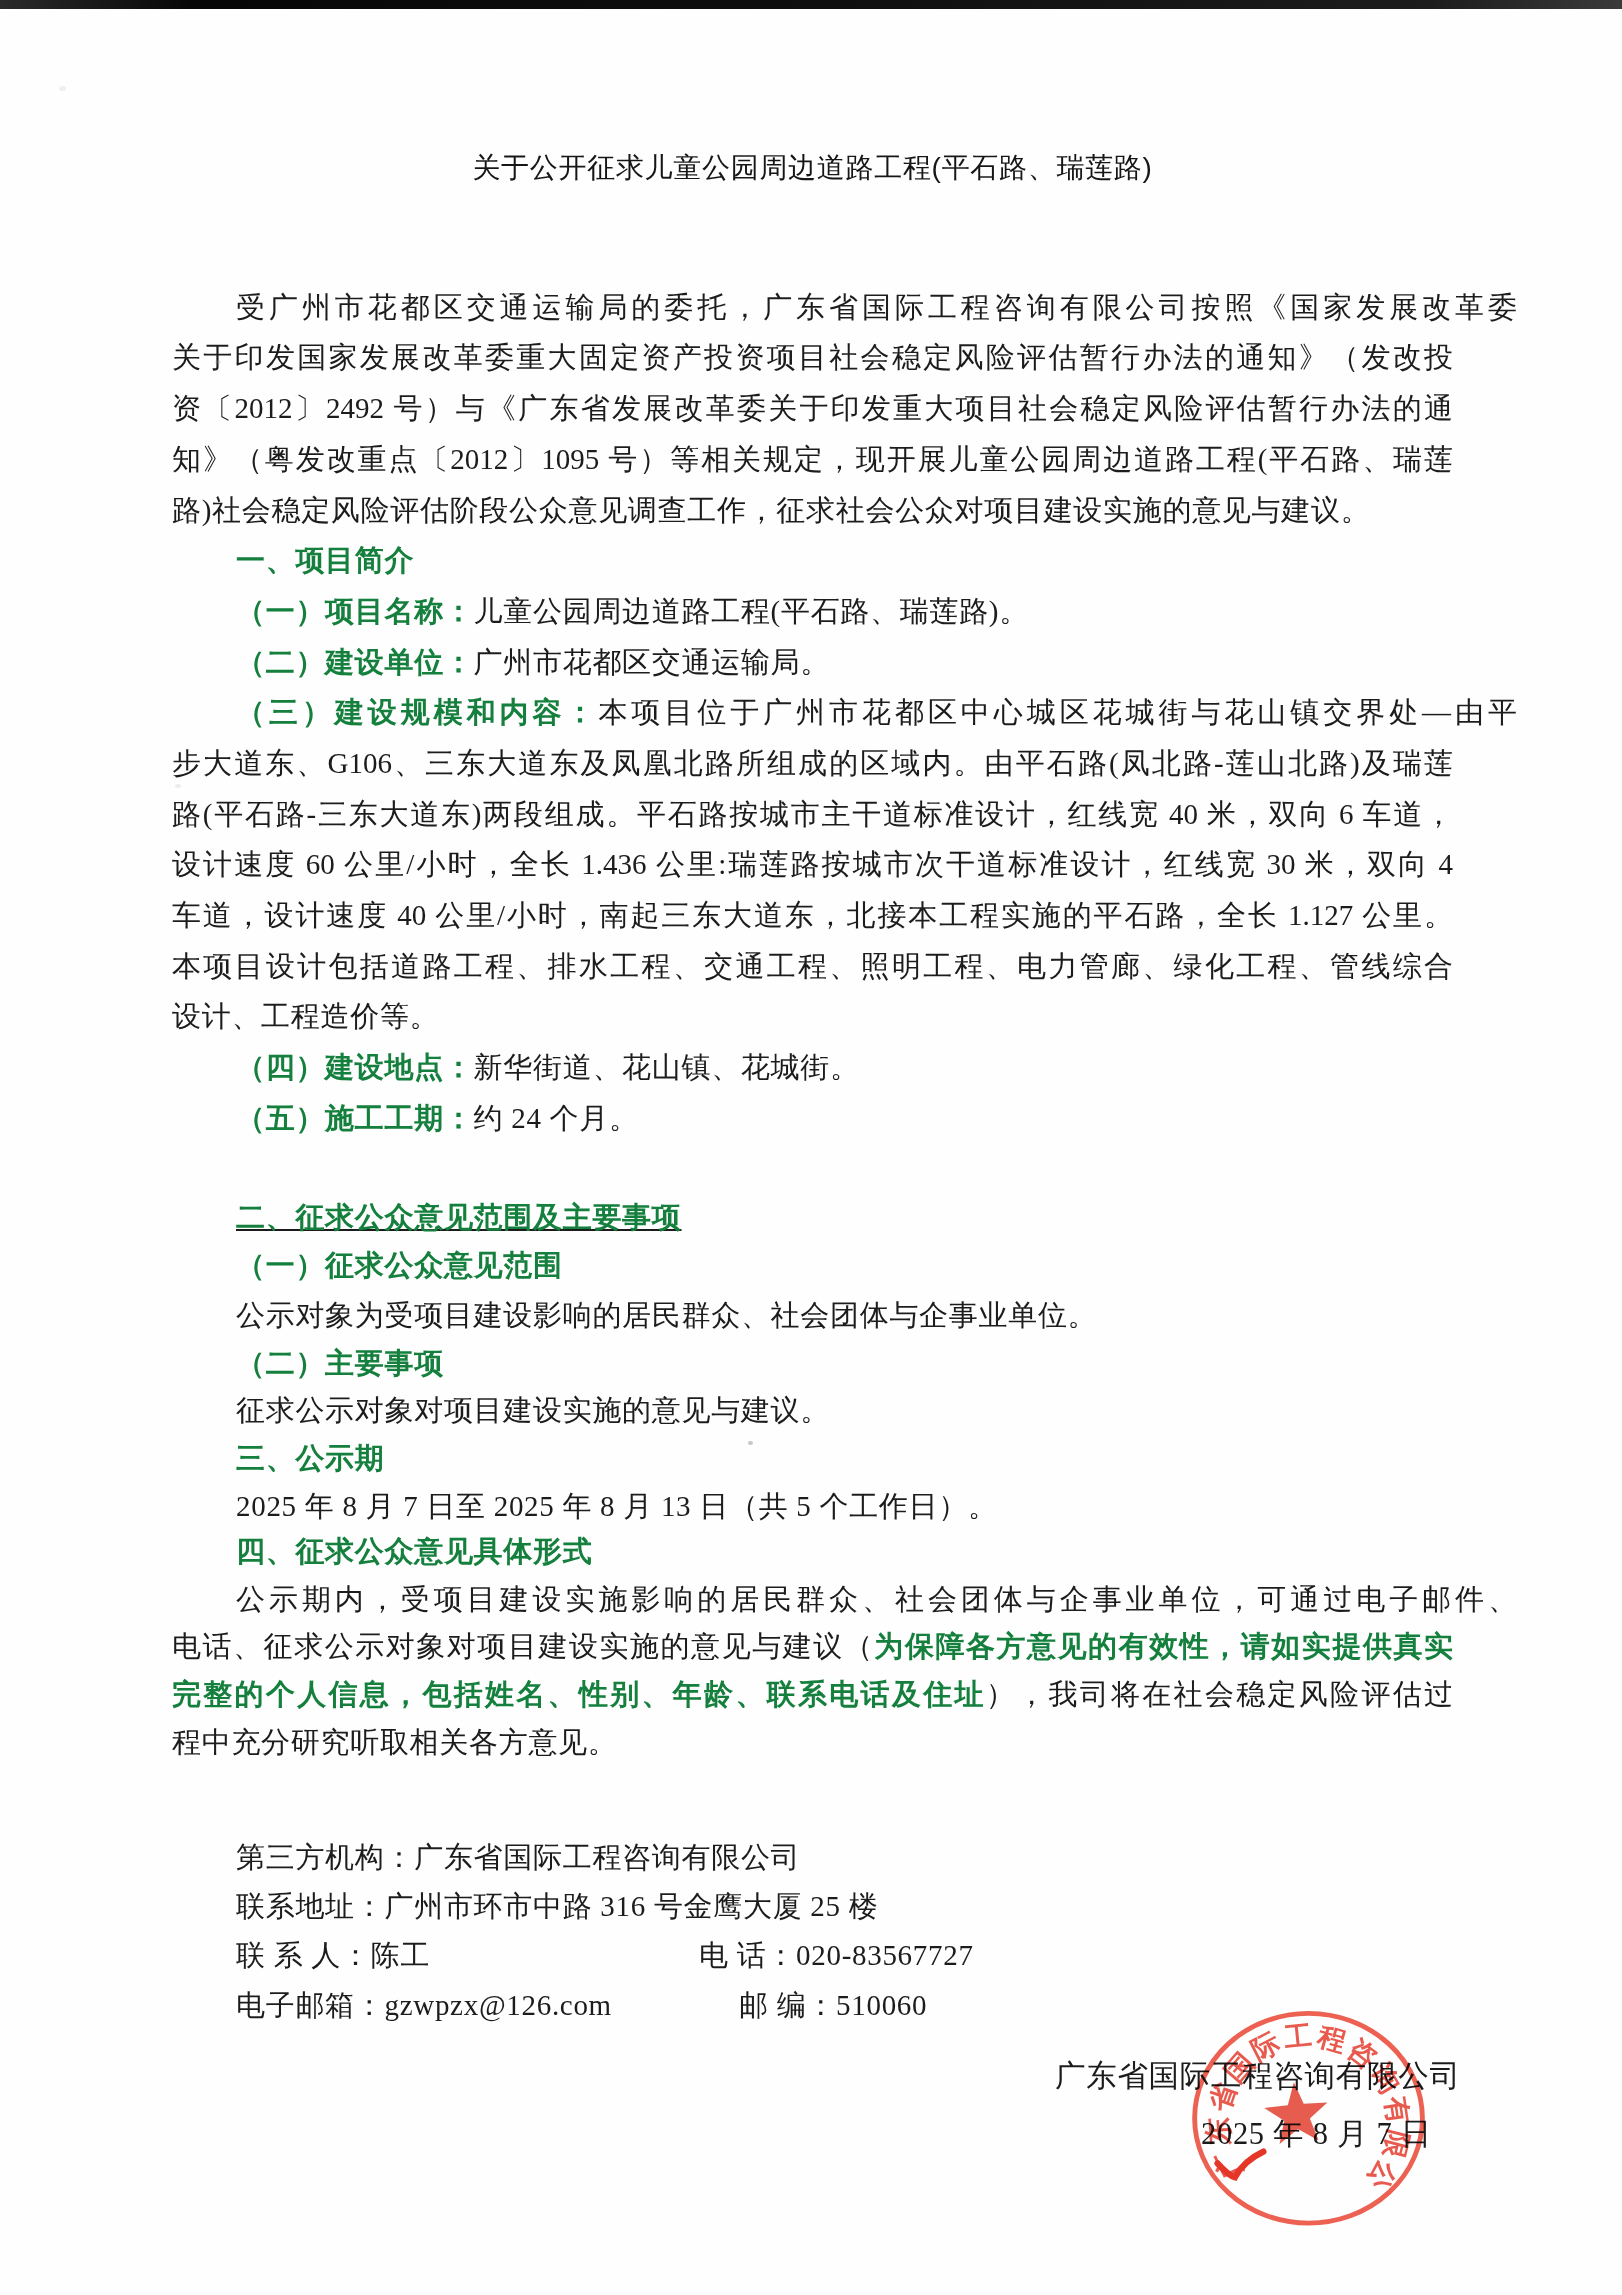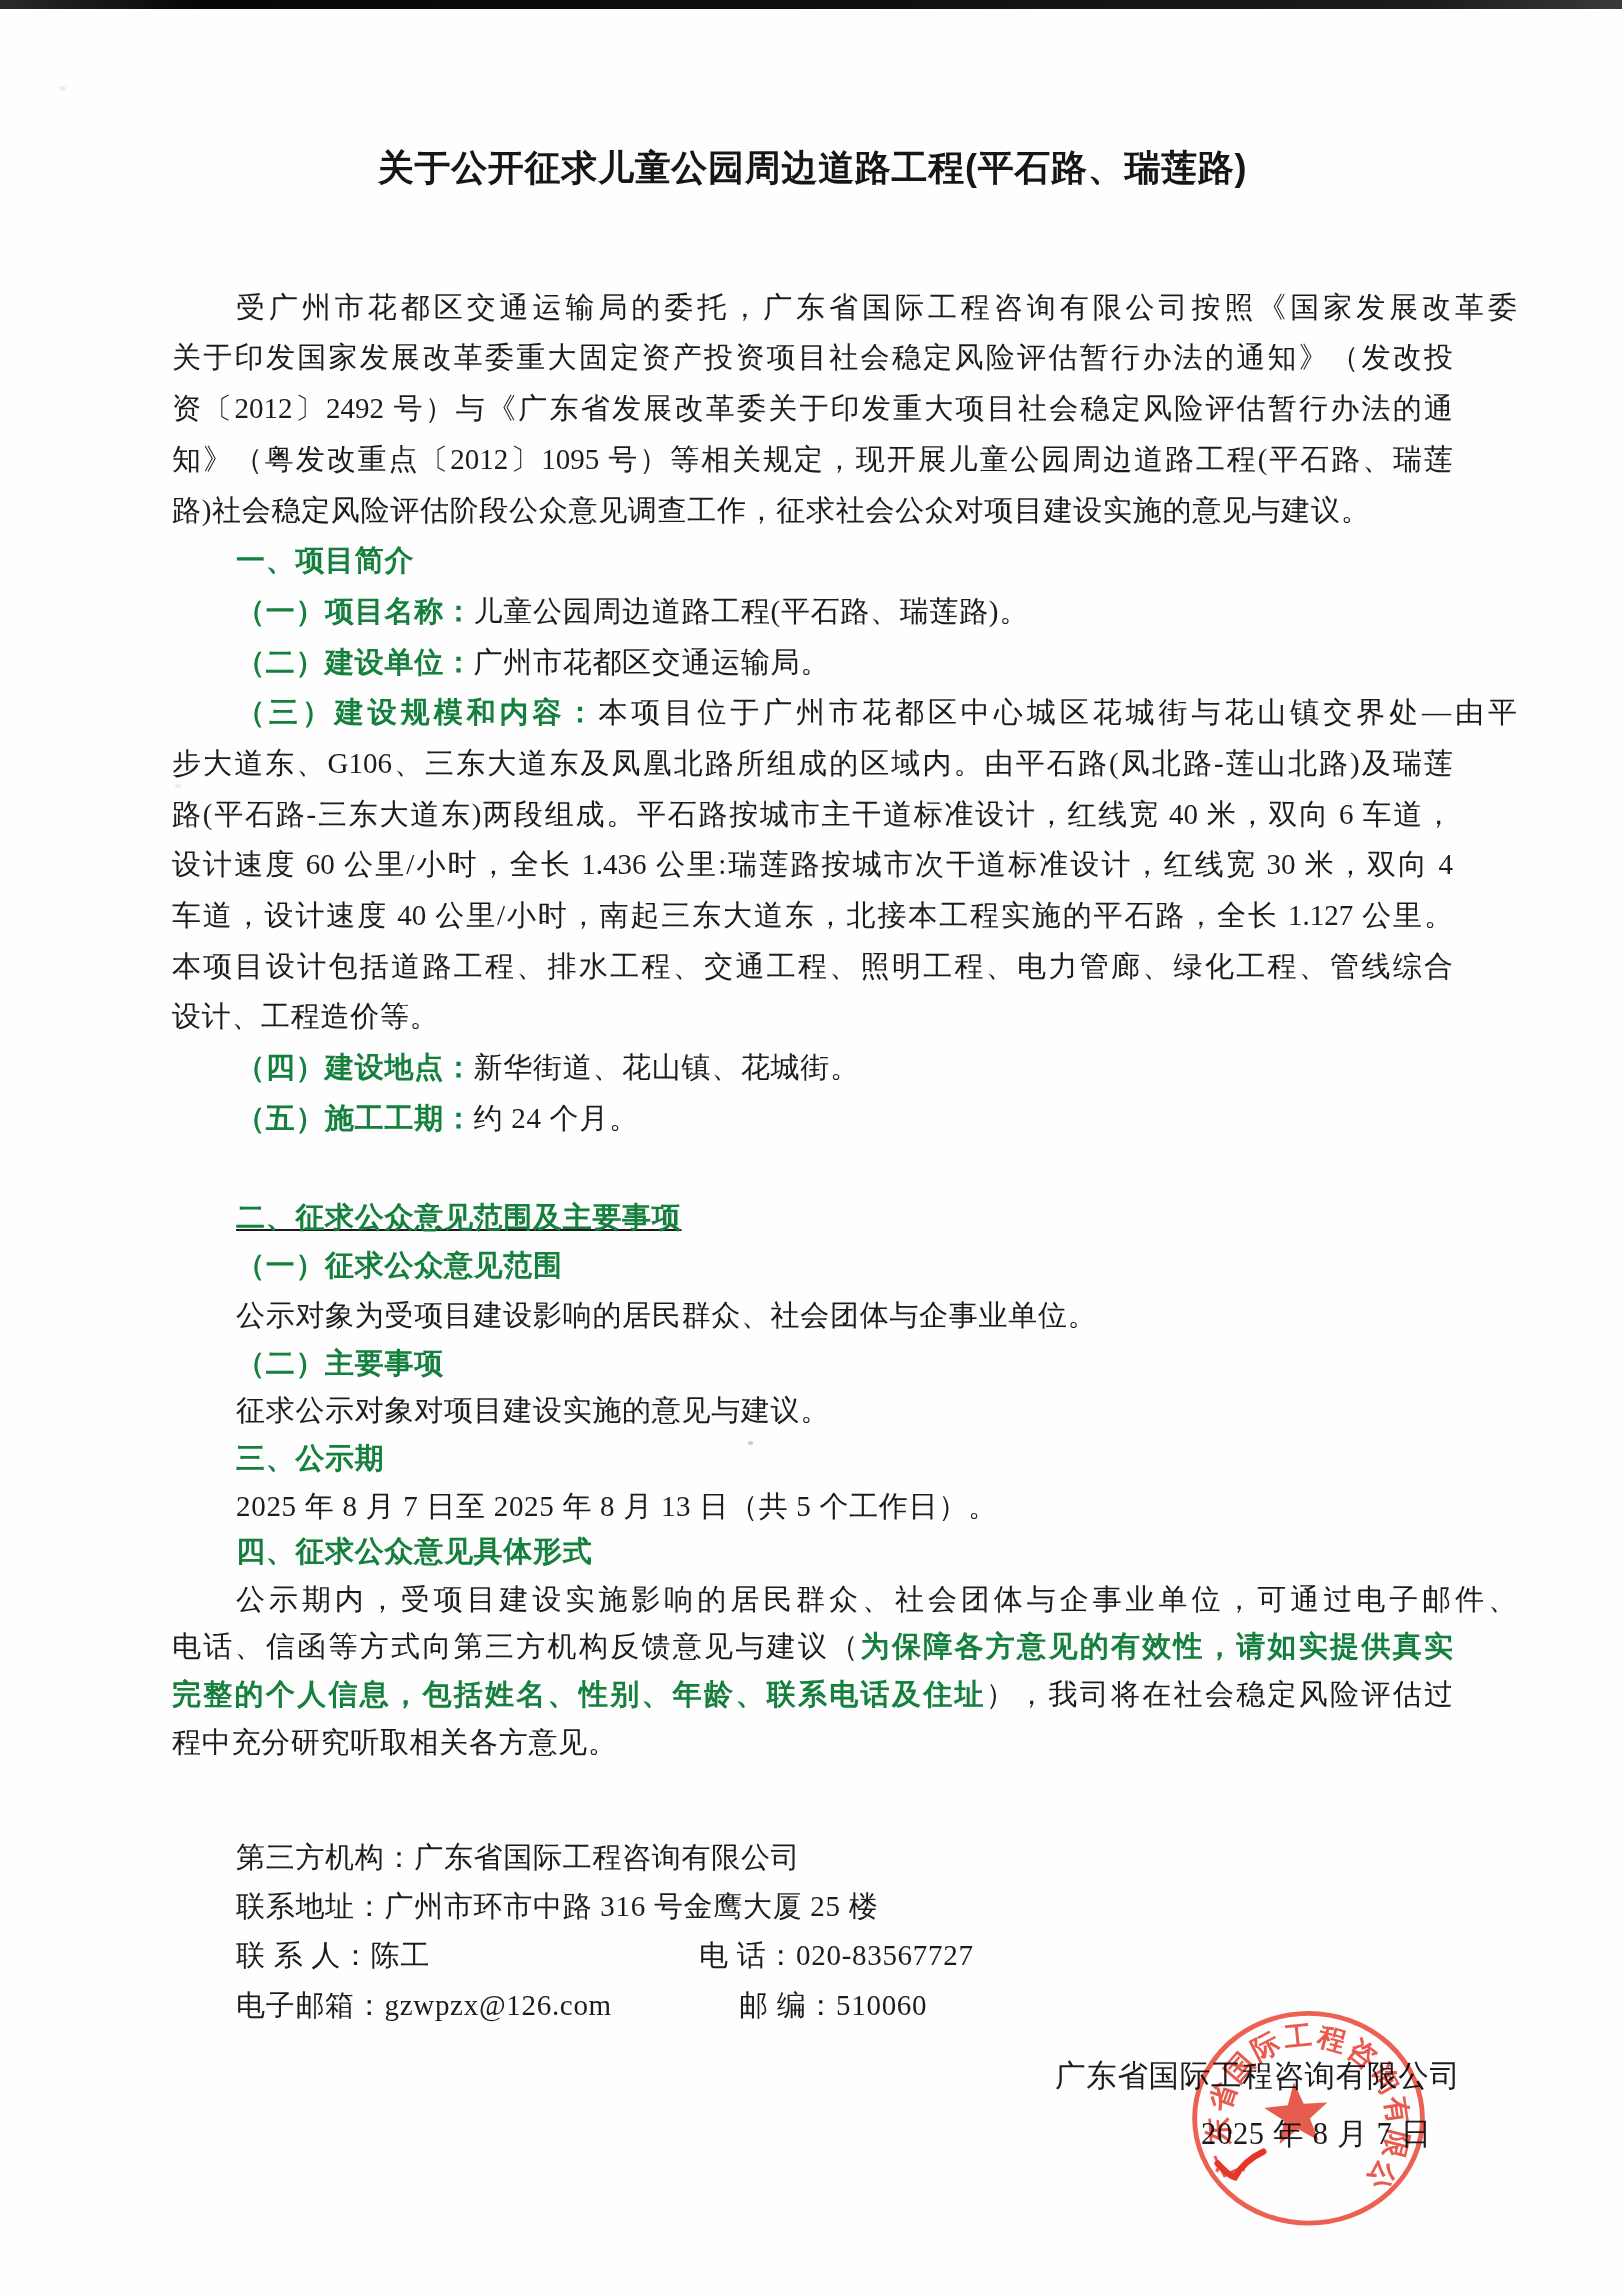--- a/index.html
+++ b/index.html
@@ -5,21 +5,21 @@
   html,body{margin:0;padding:0;background:#d9d9d9;}
   #page{
     position:relative;width:1622px;height:2295px;margin:0 auto;
     background:#fefefe;overflow:hidden;
     font-family:"Liberation Serif","DejaVu Serif",serif;color:#1c1c1c;
   }
   .topbar{position:absolute;top:0;left:0;width:1622px;height:9px;
     background:linear-gradient(90deg,#2a2a2a,#070707 12%,#101010 55%,#1c1c1c 88%,#3a3a3a);}
   .title-line{
     position:absolute;left:172px;width:1281px;height:56px;line-height:56px;
-    text-align:center;font-weight:bold;font-size:36px;letter-spacing:0.7px;
+    text-align:center;font-weight:normal;font-size:28px;letter-spacing:0.7px;
     font-family:"Liberation Sans","DejaVu Sans",sans-serif;color:#161616;
   }
   #title1{top:140px;}
   #title2{top:200px;}
   .line{
     position:absolute;left:172px;width:1281px;height:51px;line-height:51px;
     font-size:29px;letter-spacing:0.7px;white-space:nowrap;overflow:visible;
   }
   .line.j{
     white-space:normal;font-size:29px;letter-spacing:0;
@@ -67,21 +67,21 @@
       <div class="line" style="top: 1093px; padding-left: 64px;"><span class="b">（五）施工工期：</span><span>约 24 个月。</span></div>
       <div class="line" style="top: 1192px; padding-left: 64px; text-decoration: underline;"><span class="b">二、征求公众意见范围及主要事项</span></div>
       <div class="line" style="top: 1242px; padding-left: 64px; font-family: Liberation Mono, monospace;"><span class="b">（一）征求公众意见范围</span></div>
       <div class="line" style="top: 1290px; padding-left: 64px;"><span>公示对象为受项目建设影响的居民群众、社会团体与企事业单位。</span></div>
       <div class="line" style="top: 1338px; padding-left: 64px;"><span class="b">（二）主要事项</span></div>
       <div class="line" style="top: 1385px; padding-left: 64px;"><span>征求公示对象对项目建设实施的意见与建议。</span></div>
       <div class="line" style="top: 1433px; padding-left: 64px;"><span class="b">三、公示期</span></div>
       <div class="line" style="top: 1481px; padding-left: 64px;"><span>2025 年 8 月 7 日至 2025 年 8 月 13 日（共 5 个工作日）。</span></div>
       <div class="line" style="top: 1526px; padding-left: 64px;"><span class="b">四、征求公众意见具体形式</span></div>
       <div class="line j" style="top: 1574px; padding-left: 64px;"><span>公示期内，受项目建设实施影响的居民群众、社会团体与企事业单位，可通过电子邮件、</span></div>
-      <div class="line j" style="top: 1621px;"><span>电话、信函等方式向第三方机构反馈意见与建议（</span><span class="b">为保障各方意见的有效性，请如实提供真实</span></div>
+      <div class="line j" style="top: 1621px;"><span>电话、征求公示对象对项目建设实施的意见与建议（</span><span class="b">为保障各方意见的有效性，请如实提供真实</span></div>
       <div class="line j" style="top: 1669px;"><span class="b">完整的个人信息，包括姓名、性别、年龄、联系电话及住址</span><span>），我司将在社会稳定风险评估过</span></div>
       <div class="line" style="top: 1717px;"><span>程中充分研究听取相关各方意见。</span></div>
       <div class="line" style="top: 1832px; padding-left: 64px;"><span>第三方机构：广东省国际工程咨询有限公司</span></div>
       <div class="line" style="top: 1881px; padding-left: 64px;"><span>联系地址：广州市环市中路 316 号金鹰大厦 25 楼</span></div>
       <div class="line" style="top: 1930px; padding-left: 64px;"><span>联 系 人：陈工</span><span class="c2" style="left: 527px;">电 话：020-83567727</span></div>
       <div class="line" style="top: 1980px; padding-left: 64px;"><span>电子邮箱：gzwpzx@126.com</span><span class="c2" style="left: 547px; margin-left: 20px;">邮 编：510060</span></div>
     </div>
 
   <div id="sig-company" class="sig">广东省国际工程咨询有限公司</div>
   <div id="sig-date" class="sig">2025 年 8 月 7 日</div>

